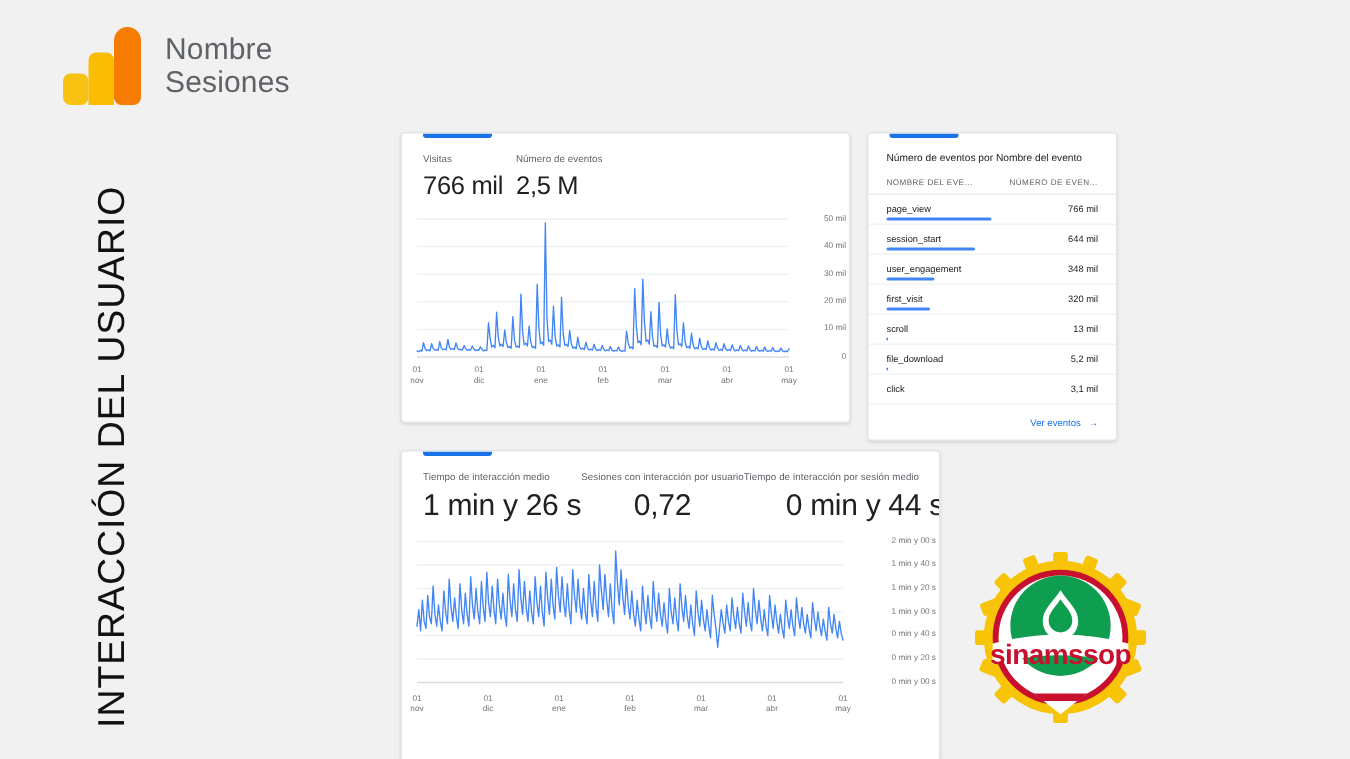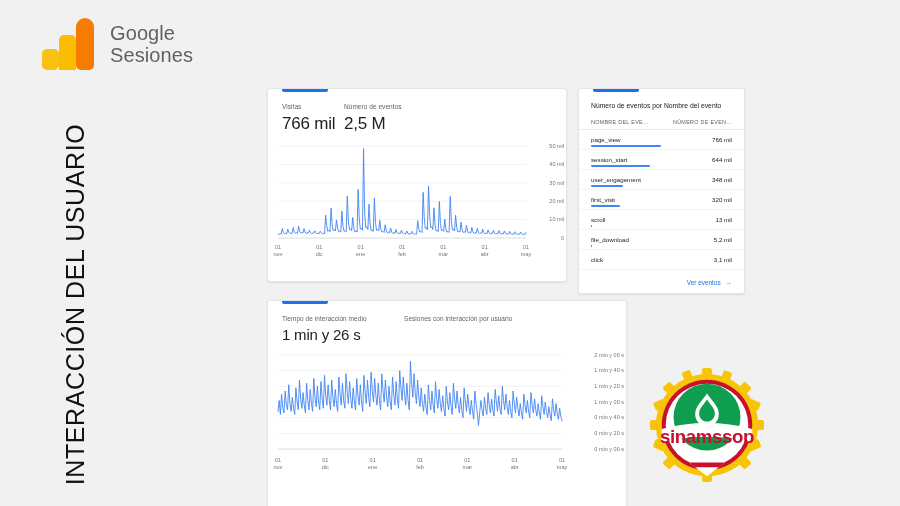--- a/index.html
+++ b/index.html
@@ -45,21 +45,21 @@
   #card-engagement{left:267px;top:300px;width:358px;height:206px;}
 
   
   .metrics{display:flex;padding:14px 14px 0 14px;}
   .metric-label{font-size:6.5px;color:#5f6368;letter-spacing:.05px;white-space:nowrap;line-height:1.2;}
   .metric-value{font-size:17px;color:#202124;font-weight:400;margin-top:3px;letter-spacing:-.2px;white-space:nowrap;}
   #card-visits .m1{width:62px;}
   #card-engagement .m1{width:122px;}
   #card-engagement .m2{width:118px;}
   #card-engagement .m3{width:130px;}
-  #card-engagement .metric-value{font-size:15px;}
+  #card-engagement .metric-value{font-size:20px;text-align:center;}
   #card-engagement .m3 .metric-value{margin-left:28px;}
 
   
   .chart-wrap{position:relative;margin-top:6px;}
   .chart-svg{display:block;}
   .ylabels{position:absolute;right:2px;top:0;height:100%;}
   .ytick{position:absolute;right:0;font-size:5.5px;color:#70757a;white-space:nowrap;transform:translateY(-50%);}
   .xlabels{position:relative;height:18px;}
   .xtick{position:absolute;top:0;font-size:5.5px;color:#70757a;text-align:center;transform:translateX(-50%);line-height:1.35;white-space:nowrap;}
 
@@ -83,21 +83,21 @@
 
 <div class="slide">
 
   <div class="ga-logo">
     <div class="ga-mark">
       <span class="ga-bar b1"></span>
         <span class="ga-bar b2"></span>
         <span class="ga-bar b3"></span>
     </div>
     <div class="ga-word">
-      <div>Google</div>
+      <div>Nombre</div>
       <div>Sesiones</div>
     </div>
   </div>
 
 
   <div class="vlabel">INTERACCIÓN DEL USUARIO</div>
 
   <div class="card" id="card-visits">
     <div class="accent"></div>
     <div class="metrics">
@@ -190,20 +190,25 @@
 
   <div class="card" id="card-engagement">
     <div class="accent"></div>
     <div class="metrics">
       <div class="m1">
         <div class="metric-label">Tiempo de interacción medio</div>
         <div class="metric-value">1 min y 26 s</div>
       </div>
       <div class="m2">
         <div class="metric-label">Sesiones con interacción por usuario</div>
+        <div class="metric-value">0,72</div>
+      </div>
+      <div class="m3">
+        <div class="metric-label">Tiempo de interacción por sesión medio</div>
+        <div class="metric-value">0 min y 44 s</div>
       </div>
     </div>
     <div class="chart-wrap">
       <svg class="chart-svg" id="svg-engagement" width="356" height="108" viewBox="0 0 356 108">
           <line x1="10" x2="294" y1="100" y2="100" stroke="#dadce0" stroke-width="1"></line>
           <line x1="10" x2="294" y1="84.33333333333333" y2="84.33333333333333" stroke="#f0f1f3" stroke-width="1"></line>
           <line x1="10" x2="294" y1="68.66666666666667" y2="68.66666666666667" stroke="#f0f1f3" stroke-width="1"></line>
           <line x1="10" x2="294" y1="53" y2="53" stroke="#f0f1f3" stroke-width="1"></line>
           <line x1="10" x2="294" y1="37.333333333333336" y2="37.333333333333336" stroke="#f0f1f3" stroke-width="1"></line>
           <line x1="10" x2="294" y1="21.666666666666657" y2="21.666666666666657" stroke="#f0f1f3" stroke-width="1"></line>

